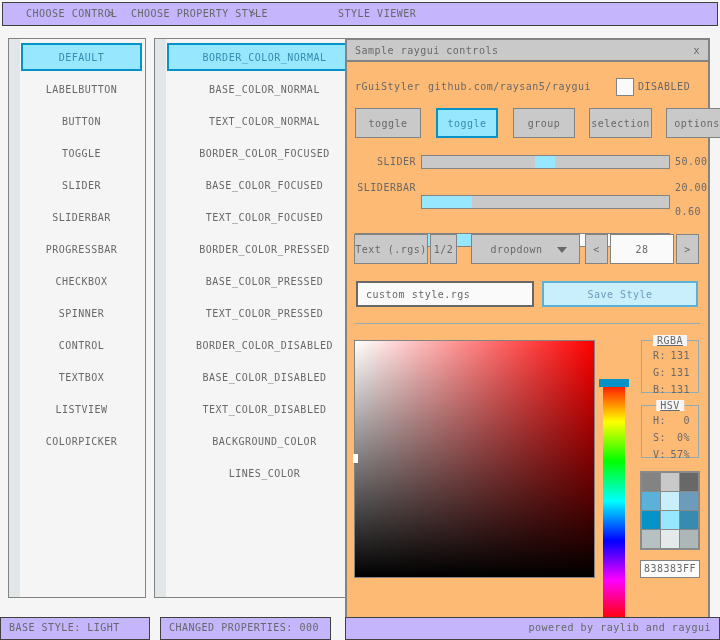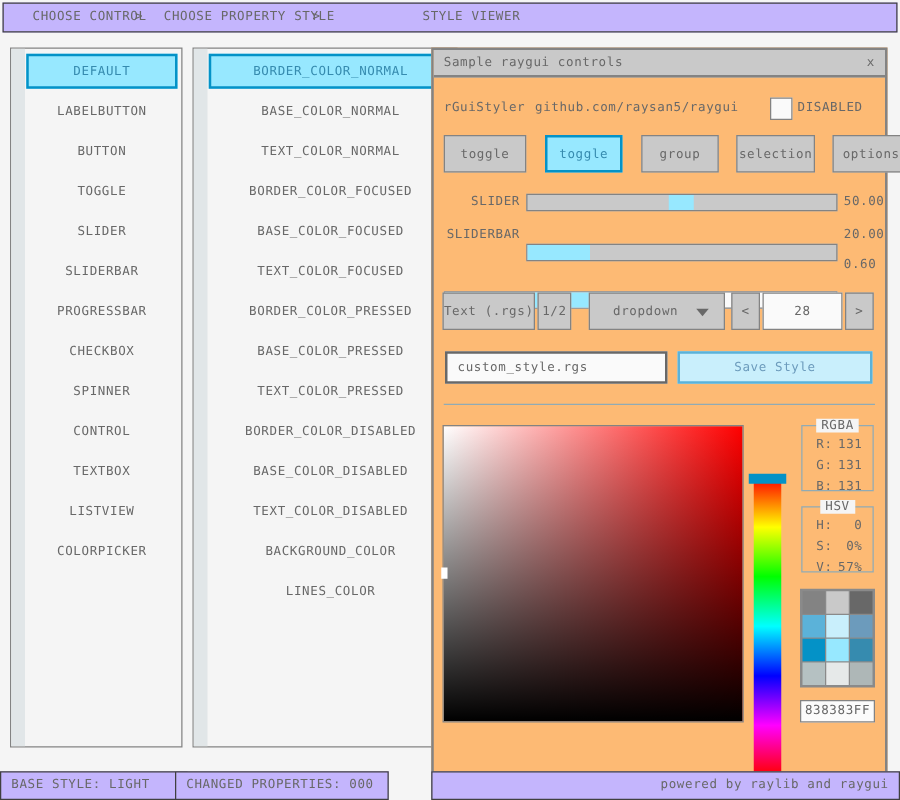--- a/index.html
+++ b/index.html
@@ -63,21 +63,21 @@
                 linear-gradient(to right, #fff, #f00);
   }
   .sv-cursor { position:absolute; left:-2px; top:113px; width:5px; height:9px; background:#fff; }
   .hue-bar { position:relative;
     background: linear-gradient(to bottom, #ff0000 0%, #ffff00 16.7%, #00ff00 33.3%,
                 #00ffff 50%, #0000ff 66.7%, #ff00ff 83.3%, #ff0000 100%); }
   .hue-sel { position:absolute; left:-4px; top:-3px; width:30px; height:8px; background:#0492c7; }
 
   .group { border:1px solid #90abb5; }
   .group-title { position:absolute; top:-6px; left:50%; transform:translateX(-50%);
-                 background:#f5f5f5; padding:0 4px; white-space:nowrap; }
+                 background:#f5f5f5; padding:0 4px; white-space:nowrap;text-decoration:underline; }
   .group-row { display:flex; justify-content:space-between; padding:0 8px 0 11px; height:14px;
                line-height:14px; margin-top:3px; }
   .group-row:first-of-type { margin-top:8px; }
 
   .swatches { display:grid; grid-template-columns:repeat(3,18px); grid-auto-rows:18px;
               gap:1px; background:#8a8a8a; padding:2px; width:60px; }
   .hexbox { background:#fbfbfb; border:1px solid #838383; text-align:center; line-height:16px; }
 
   
   .status { top:617px; height:23px; line-height:20px; padding:0 8px; }
@@ -235,14 +235,14 @@
       <div style="background: rgb(230, 233, 233);"></div>
       <div style="background: rgb(174, 183, 183);"></div>
     </div>
 
     <div class="hexbox" style="left:293px;top:498px;width:60px;height:18px">838383FF</div>
 
   </div>
 </div>
 
 <div class="abs bar status" style="left:0;width:150px">BASE STYLE: LIGHT</div>
-<div class="abs bar status" style="left:140px;width:171px">CHANGED PROPERTIES: 000</div>
+<div class="abs bar status" style="left:160px;width:171px">CHANGED PROPERTIES: 000</div>
 <div class="abs bar status" style="left:345px;width:375px;text-align:right">powered by raylib and raygui</div>
 
 </body></html>

